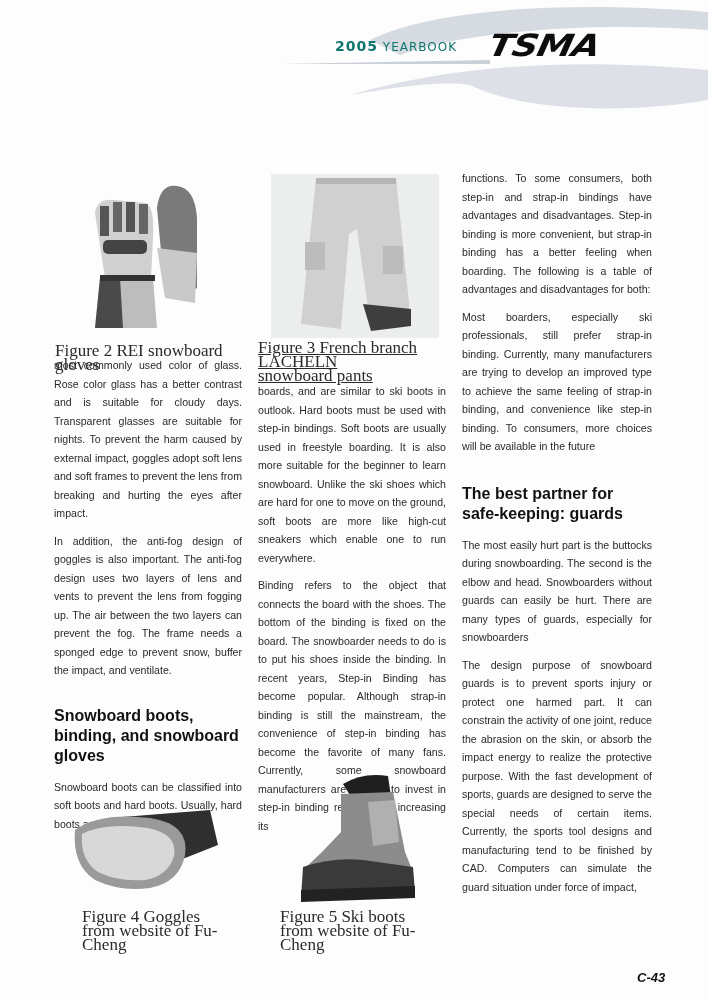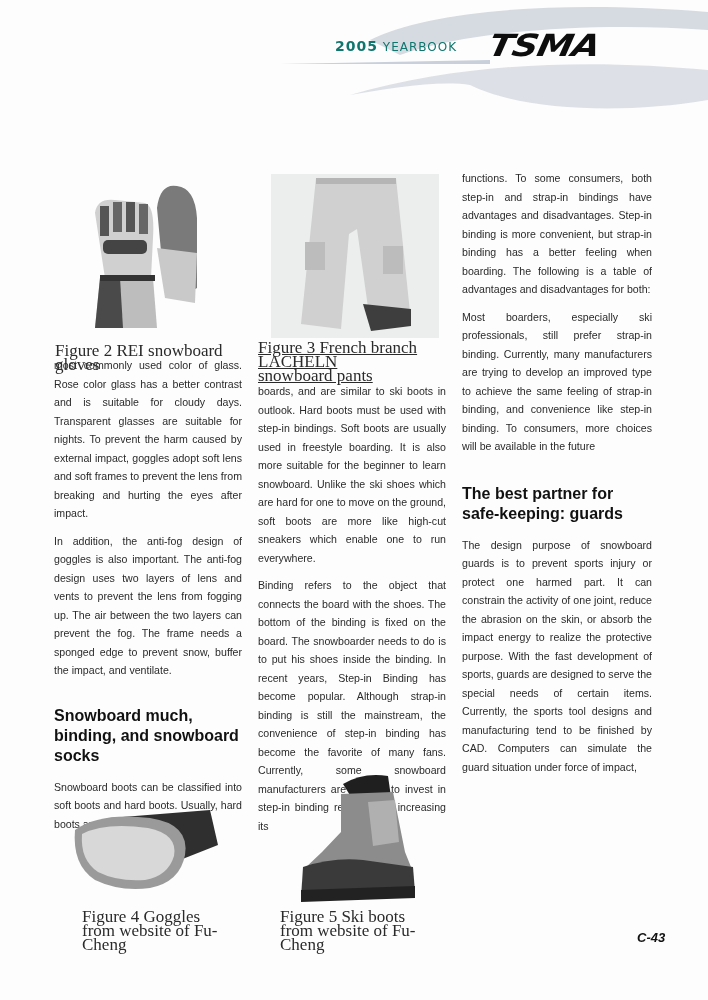--- a/index.html
+++ b/index.html
@@ -31,21 +31,21 @@
     text-align: left; margin: 0 0 12px 0;
   }
   .h-left { margin-top: 26px; }
   .h-right { margin-top: 28px; }
   .figure { position: absolute; }
   .caption {
     position: absolute; font-family: "Liberation Serif", serif; font-size: 17px;
     line-height: 14px; text-align: left; color: #2a2a2a;
   }
   .page-number {
-    position: absolute; left: 637px; top: 930px; font-weight: bold; font-style: italic;
+    position: absolute; left: 637px; top: 970px; font-weight: bold; font-style: italic;
     font-size: 13px; color: #111;
   }
 </style>
 </head>
 <body>
 
 <svg class="swoosh" viewBox="0 0 708 120">
   <path d="M370 40 C 430 10, 560 0, 708 12 L708 30 C 600 22, 470 30, 400 55 Z" fill="#d6dbe2"></path>
   <path d="M350 95 C 470 60, 600 60, 708 70 L708 100 C 620 115, 520 110, 470 85 C 440 80, 390 88, 350 95 Z" fill="#dde1e7"></path>
   <path d="M280 64 L 490 60 L 490 64 Z" fill="#c9d0da"></path>
@@ -84,33 +84,34 @@
   </svg>
 </div>
 <div class="caption" style="left:258px; top:341px; width:195px;text-decoration:underline;">
   <div>Figure 3 French branch LACHELN</div>
   <div>snowboard pants</div>
 </div>
 
 <div class="col col1">
   <p>most commonly used color of glass. Rose color glass has a better contrast and is suitable for cloudy days. Transparent glasses are suitable for nights. To prevent the harm caused by external impact, goggles adopt soft lens and soft frames to prevent the lens from breaking and hurting the eyes after impact.</p>
   <p>In addition, the anti-fog design of goggles is also important. The anti-fog design uses two layers of lens and vents to prevent the lens from fogging up. The air between the two layers can prevent the fog. The frame needs a sponged edge to prevent snow, buffer the impact, and ventilate.</p>
-  <div class="heading h-left">Snowboard much, binding, and snowboard socks</div>
+  <div class="heading h-left">Snowboard boots, binding, and snowboard gloves</div>
   <p>Snowboard boots can be classified into soft boots and hard boots. Usually, hard boots are used on racing</p>
 </div>
 
 <div class="col col2">
   <p>boards, and are similar to ski boots in outlook. Hard boots must be used with step-in bindings. Soft boots are usually used in freestyle boarding. It is also more suitable for the beginner to learn snowboard. Unlike the ski shoes which are hard for one to move on the ground, soft boots are more like high-cut sneakers which enable one to run everywhere.</p>
   <p>Binding refers to the object that connects the board with the shoes. The bottom of the binding is fixed on the board. The snowboarder needs to do is to put his shoes inside the binding. In recent years, Step-in Binding has become popular. Although strap-in binding is still the mainstream, the convenience of step-in binding has become the favorite of many fans. Currently, some snowboard manufacturers are starting to invest in step-in binding research for increasing its</p>
 </div>
 
 <div class="col col3">
   <p>functions. To some consumers, both step-in and strap-in bindings have advantages and disadvantages. Step-in binding is more convenient, but strap-in binding has a better feeling when boarding. The following is a table of advantages and disadvantages for both:</p>
   <p>Most boarders, especially ski professionals, still prefer strap-in binding. Currently, many manufacturers are trying to develop an improved type to achieve the same feeling of strap-in binding, and convenience like step-in binding. To consumers, more choices will be available in the future</p>
   <div class="heading h-right">The best partner for safe-keeping: guards</div>
+  <p>The most easily hurt part is the buttocks during snowboarding. The second is the elbow and head. Snowboarders without guards can easily be hurt. There are many types of guards, especially for snowboarders</p>
   <p>The design purpose of snowboard guards is to prevent sports injury or protect one harmed part. It can constrain the activity of one joint, reduce the abrasion on the skin, or absorb the impact energy to realize the protective purpose. With the fast development of sports, guards are designed to serve the special needs of certain items. Currently, the sports tool designs and manufacturing tend to be finished by CAD. Computers can simulate the guard situation under force of impact,</p>
 </div>
 
 <svg class="figure" style="left:70px; top:800px;" width="150" height="95" viewBox="0 0 150 95">
   <path d="M40 18 L140 10 L148 45 L110 60 Z" fill="#2f2f2f"></path>
   <path d="M5 30 Q30 12 80 18 Q120 24 115 55 Q110 82 80 88 Q50 92 25 80 Q2 65 5 30 Z" fill="#9a9a9a"></path>
   <path d="M12 34 Q35 22 78 28 Q108 34 104 56 Q98 76 75 80 Q48 82 28 72 Q10 60 12 34 Z" fill="#d8d8d8"></path>
 </svg>
 <div class="caption" style="left:82px; top:910px; width:160px;">
   <div>Figure 4 Goggles</div>

